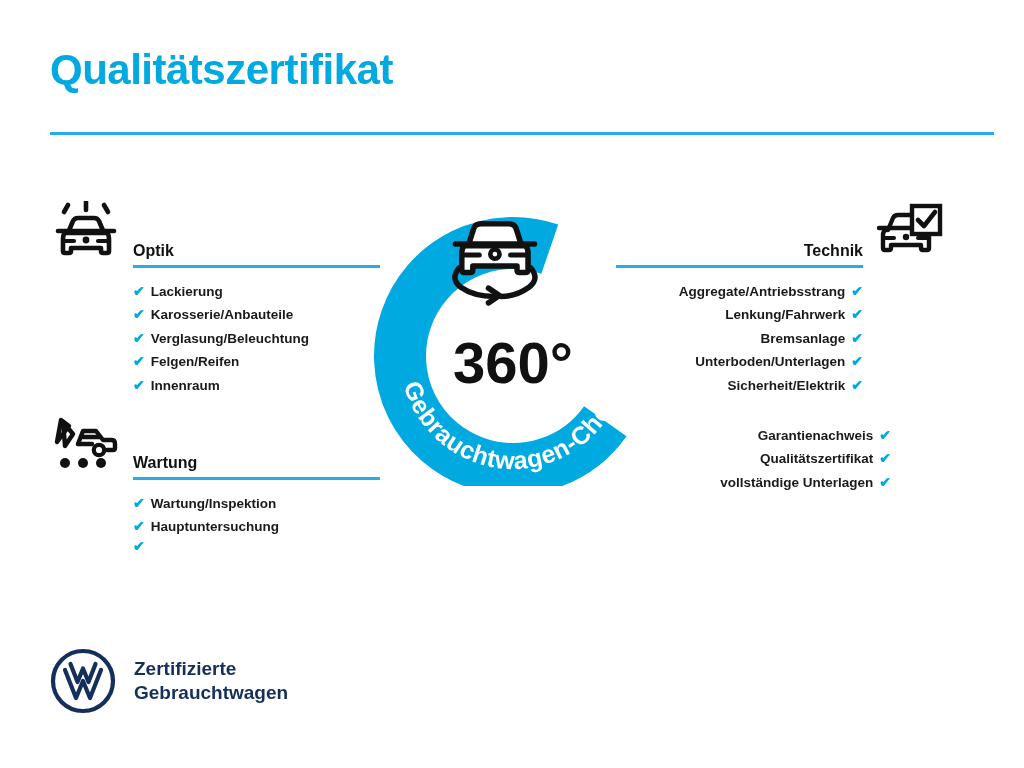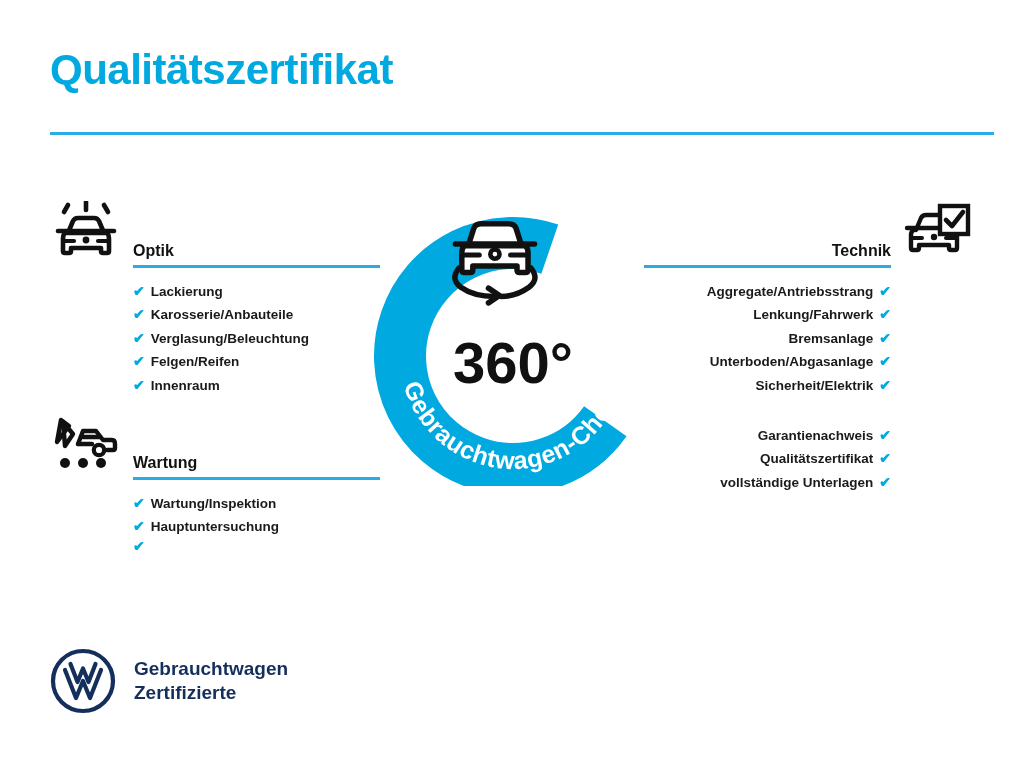--- a/index.html
+++ b/index.html
@@ -45,21 +45,21 @@
     background: #29ace3;
     width: 944px;
   }
 
   
   .section {
     position: absolute;
   }
   .sec-optik   { left: 50px;  top: 200px; width: 330px; }
   .sec-wartung { left: 50px;  top: 412px; width: 330px; }
-  .sec-technik { left: 644px; top: 200px; width: 330px; text-align: right; }
+  .sec-technik { left: 616px; top: 200px; width: 330px; text-align: right; }
   .sec-garantie{ left: 644px; top: 412px; width: 330px; text-align: right; }
 
   .sec-head {
     position: relative;
     height: 68px;
   }
   .sec-icon {
     position: absolute;
     top: 0;
     width: 72px;
@@ -271,21 +271,21 @@
       </li>
       <li>
         <span>Lenkung/Fahrwerk</span>
         <span class="tick">✔</span>
       </li>
       <li>
         <span>Bremsanlage</span>
         <span class="tick">✔</span>
       </li>
       <li>
-        <span>Unterboden/Abgasanlage</span>
+        <span>Unterboden/Unterlagen</span>
         <span class="tick">✔</span>
       </li>
       <li>
         <span>Sicherheit/Elektrik</span>
         <span class="tick">✔</span>
       </li>
     </ul>
   </div>
 
   <div class="section sec-garantie">
@@ -339,18 +339,18 @@
     </svg>
   </div>
 
   <div class="footer-logo">
     <svg class="vw-mark" viewBox="0 0 66 66">
       <circle cx="33" cy="33" r="30" fill="none" stroke="#152f5d" stroke-width="4.2"></circle>
       <path d="M20.5 16 L27.5 34 L33 20.5 L38.5 34 L45.5 16
                M15 22 L26 50 L33 33 L40 50 L51 22" fill="none" stroke="#152f5d" stroke-width="4.2" stroke-linejoin="round" stroke-linecap="round"></path>
     </svg>
     <div class="vw-text">
+      <div>Zertifizierte</div>
       <div>Gebrauchtwagen</div>
-      <div>Zertifizierte</div>
     </div>
   </div>
 
 </div>
 
 </body></html>

